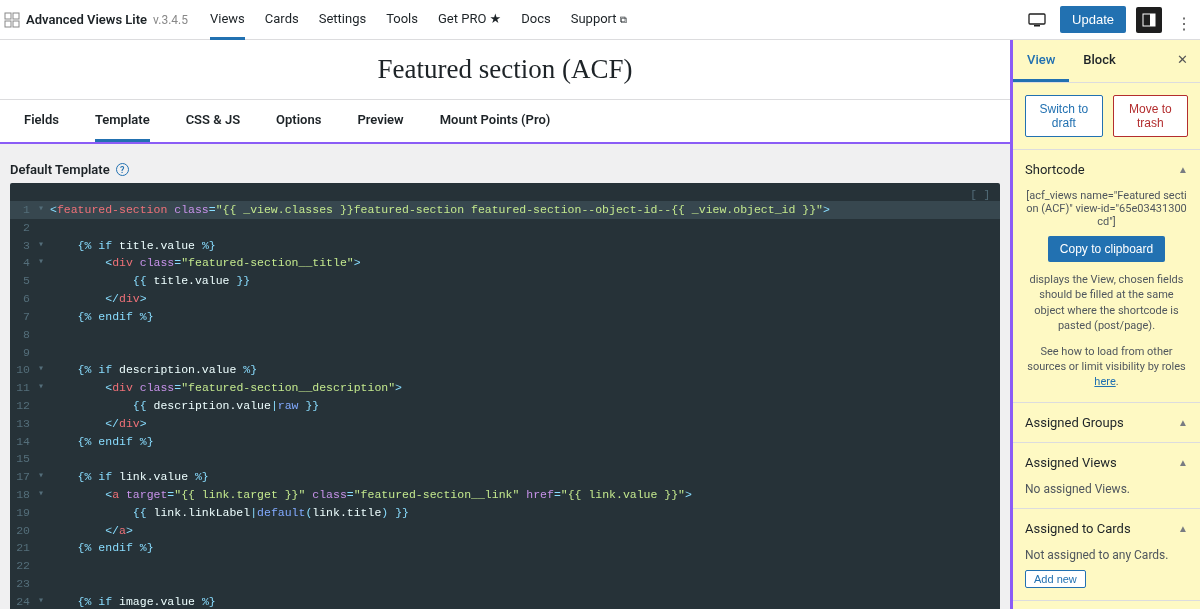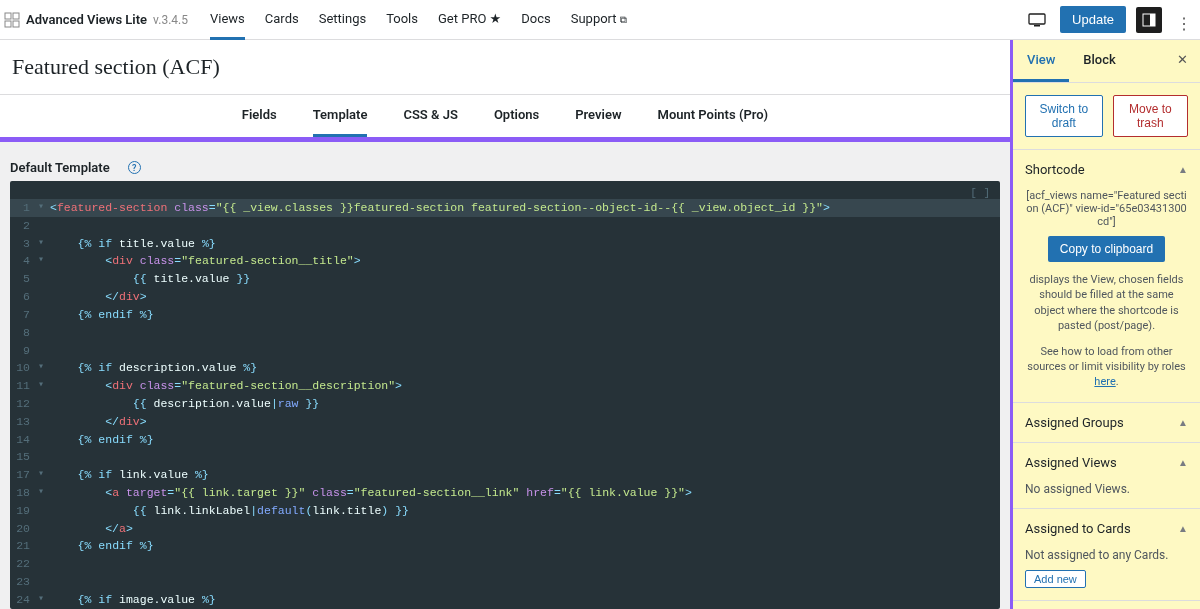--- a/index.html
+++ b/index.html
@@ -13,26 +13,26 @@
 .topnav a { color:#1d2327; text-decoration:none; font-size:13px; cursor:pointer; padding:11px 0; }
 .topnav a.active { border-bottom:3px solid #2271b1; }
 .topbar-right { margin-left:auto; display:flex; align-items:flex-end; gap:10px; }
 .device-icon, .dark-icon { width:26px; height:26px; display:flex; align-items:center; justify-content:center; }
 .dark-icon { background:#1e1e1e; color:#fff; border-radius:2px; }
 .btn-update { background:#2271b1; color:#fff; border:none; padding:6px 12px; font-size:13px; border-radius:2px; cursor:pointer; }
 .dots { font-size:16px; color:#555; padding:0 4px; }
 .layout { display:flex; height:569px; }
 .main { flex:1; overflow:auto; }
 .titlebar { background:#fff; padding:14px 12px; border-bottom:1px solid #dcdcde; }
-.titlebar h1 { font-family:Georgia,"Times New Roman",serif; font-weight:400; font-size:22px; }
-.tabs { background:#fff; border-bottom:5px solid #8b5cf6; padding:0 12px; display:flex; gap:36px;justify-content:center; }
+.titlebar h1 { font-family:Georgia,"Times New Roman",serif; font-weight:400; font-size:27px;text-align:center; }
+.tabs { background:#fff; border-bottom:2px solid #8b5cf6; padding:0 24px; display:flex; gap:36px; }
 .tabs a { padding:12px 0; font-size:13px; font-weight:600; color:#1d2327; text-decoration:none; cursor:pointer; border-bottom:3px solid transparent; }
 .tabs a.active { border-bottom-color:#2271b1; }
 .content { padding:10px 10px 14px; }
-.section-label { font-size:13px; font-weight:600; margin:8px 0 6px 0; display:flex; align-items:center; gap:18px; }
+.section-label { font-size:13px; font-weight:600; margin:8px 0 6px 0; display:flex; align-items:center; gap:6px; }
 .help { width:13px; height:13px; border:1px solid #2271b1; border-radius:50%; color:#2271b1; font-size:9px; display:inline-flex; align-items:center; justify-content:center; }
 .editor { background:#263238; border-radius:2px; font-family:"SFMono-Regular",Consolas,"Liberation Mono",Menlo,monospace; font-size:11.5px; line-height:1.55; position:relative; }
 .editor-top { height:18px; }
 .fold-brackets { position:absolute; top:4px; right:10px; color:#546e7a; font-size:11px; }
 .code-row { display:flex; }
 .gutter { width:26px; text-align:right; padding-right:6px; color:#546e7a; user-select:none; flex-shrink:0; }
 .fold { width:14px; color:#546e7a; flex-shrink:0; padding-left:2px; font-size:10px; }
 .line { flex:1; white-space:pre; color:#89ddff; overflow:hidden; }
 .active-line { background:#37474f; }
 .t-tag { color:#f07178; }

